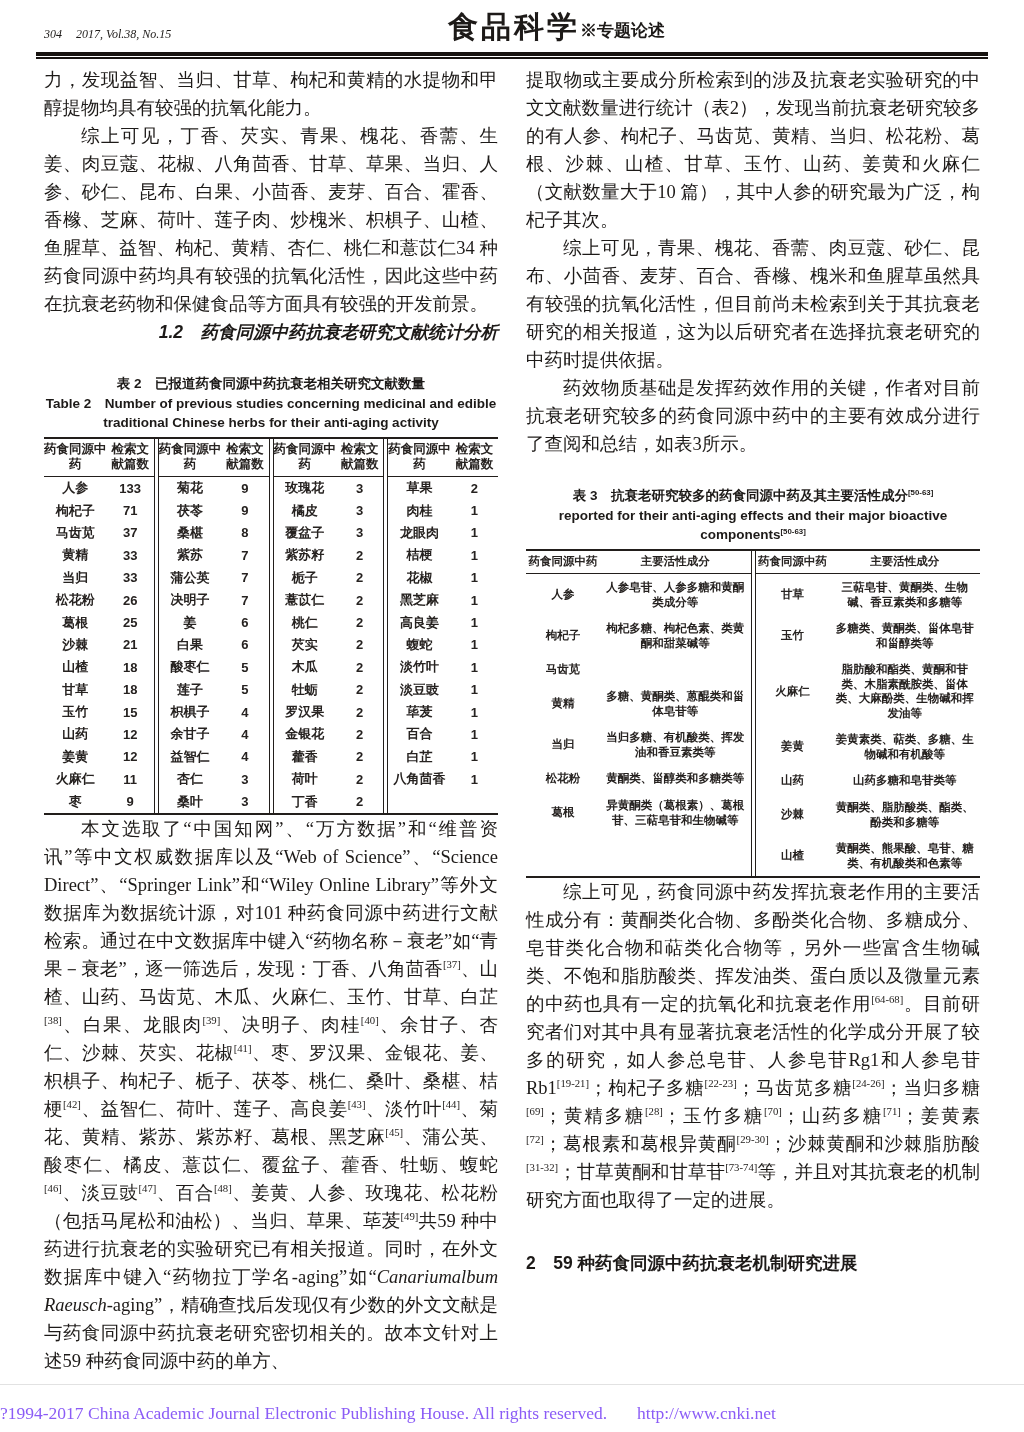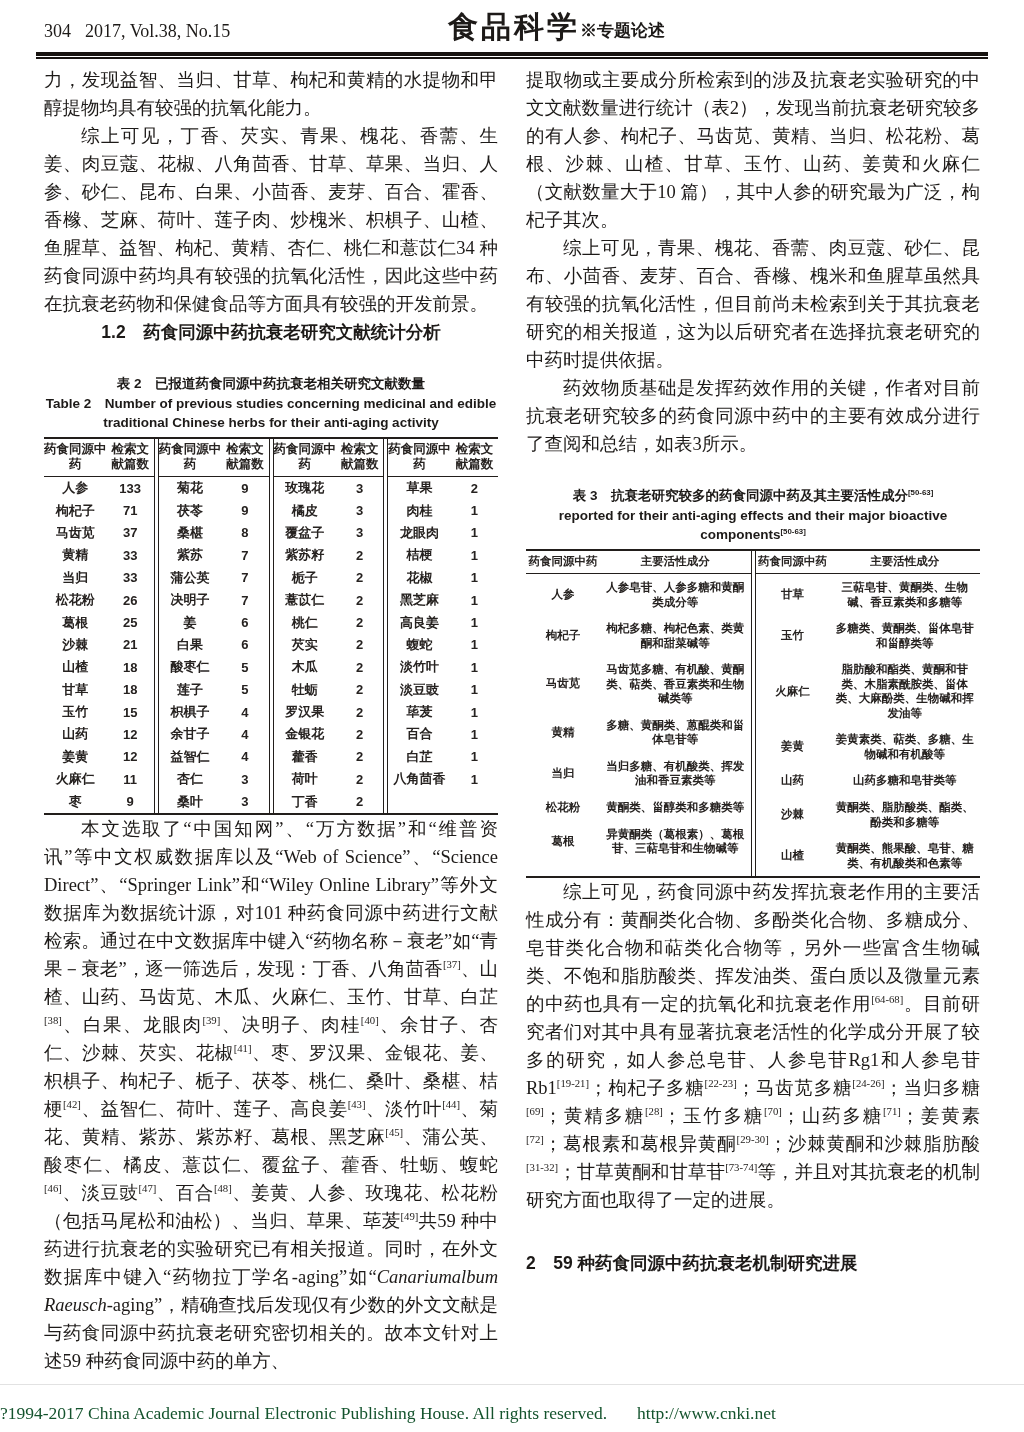--- a/index.html
+++ b/index.html
@@ -4,38 +4,38 @@
 <style>
   * { box-sizing: border-box; }
   html,body { margin:0; padding:0; background:#fff; }
   .page {
     position:relative; width:1024px; height:1432px; margin:0 auto;
     background:#fff; color:#1d1a18; overflow:hidden;
     font-family:"Liberation Serif", serif;
   }
   
   .phead { display:flex; align-items:flex-end; padding:12px 40px 4px 44px; }
-  .phead .hleft { flex:1; font-size:18px; white-space:nowrap; }
+  .phead .hleft { flex:1; font-style:italic; font-size:12px; white-space:nowrap; }
   .phead .hleft .pnum { margin-right:14px; }
   .phead .jtitle {
     flex:0 0 auto; font-family:"Liberation Sans", sans-serif; font-weight:bold;
     font-size:30px; letter-spacing:3px; line-height:30px;
   }
   .phead .hright { flex:1; text-align:left; font-family:"Liberation Sans", sans-serif;
     font-weight:bold; font-size:17px; }
   .hrule { margin:6px 36px 0 36px; border-top:4px solid #171310; border-bottom:2px solid #171310; height:7px; }
   
   .cols { display:flex; gap:28px; padding:7px 44px 0 44px; }
   .col { flex:1; min-width:0; }
   p.body { margin:0; font-size:18.5px; line-height:28px; text-align:justify; }
   p.indent { text-indent:2em; }
   sup { font-size:0.58em; vertical-align:super; line-height:0; }
   h3.sect {
     margin:0; font-family:"Liberation Sans", sans-serif; font-weight:bold;
-    font-size:17.5px; line-height:28px; text-align:center;
+    font-size:17.5px; line-height:28px; text-align:right;font-style:italic;
   }
   h2.sect2 {
     margin:36px 0 32px 0; font-family:"Liberation Sans", sans-serif; font-weight:bold;
     font-size:17.5px; line-height:26px;
   }
   
   .caption { text-align:center; font-family:"Liberation Sans", sans-serif; font-weight:bold; margin:28px 0 5px 0; }
   .cap-zh { font-size:13.5px; line-height:20px; }
   .cap-en { font-size:13.5px; line-height:19px; }
   
@@ -68,21 +68,21 @@
   .t3head .h2 { flex:1; text-align:center; font-size:11.5px; }
   .t3row { display:flex; align-items:center; padding:6px 0; flex:1; }
   .t3row .t3name { width:74px; text-align:center; font-size:11.5px; }
   .t3row .t3comp { flex:1; text-align:center; font-size:11.5px; line-height:14.5px; padding:0 2px; }
   .mt10 { margin-top:10px; }
   .mt8 { margin-top:8px; }
   
   .f-line { position:absolute; left:0; right:0; bottom:47px; border-top:1px solid #e2e2e2; }
   .pfoot {
     position:absolute; left:0; bottom:8px; width:100%;
-    color:#14532d; font-size:17.5px; font-family:"Liberation Serif", serif;
+    color:#8b5cf6; font-size:17.5px; font-family:"Liberation Serif", serif;
     white-space:nowrap;
     margin-top:40px;
   }
   .pfoot .url { margin-left:30px; }
 </style>
 </head>
 <body>
 
 <div class="page">
 
@@ -402,21 +402,20 @@
               <div class="t3row">
                 <span class="t3name">人参</span>
                 <span class="t3comp">人参皂苷、人参多糖和黄酮类成分等</span>
               </div>
               <div class="t3row">
                 <span class="t3name">枸杞子</span>
                 <span class="t3comp">枸杞多糖、枸杞色素、类黄酮和甜菜碱等</span>
               </div>
               <div class="t3row">
                 <span class="t3name">马齿苋</span>
-                <span class="t3comp">马齿苋多糖、有机酸、黄酮类、萜类、香豆素类和生物碱类等</span>
               </div>
               <div class="t3row">
                 <span class="t3name">黄精</span>
                 <span class="t3comp">多糖、黄酮类、蒽醌类和甾体皂苷等</span>
               </div>
               <div class="t3row">
                 <span class="t3name">当归</span>
                 <span class="t3comp">当归多糖、有机酸类、挥发油和香豆素类等</span>
               </div>
               <div class="t3row">

